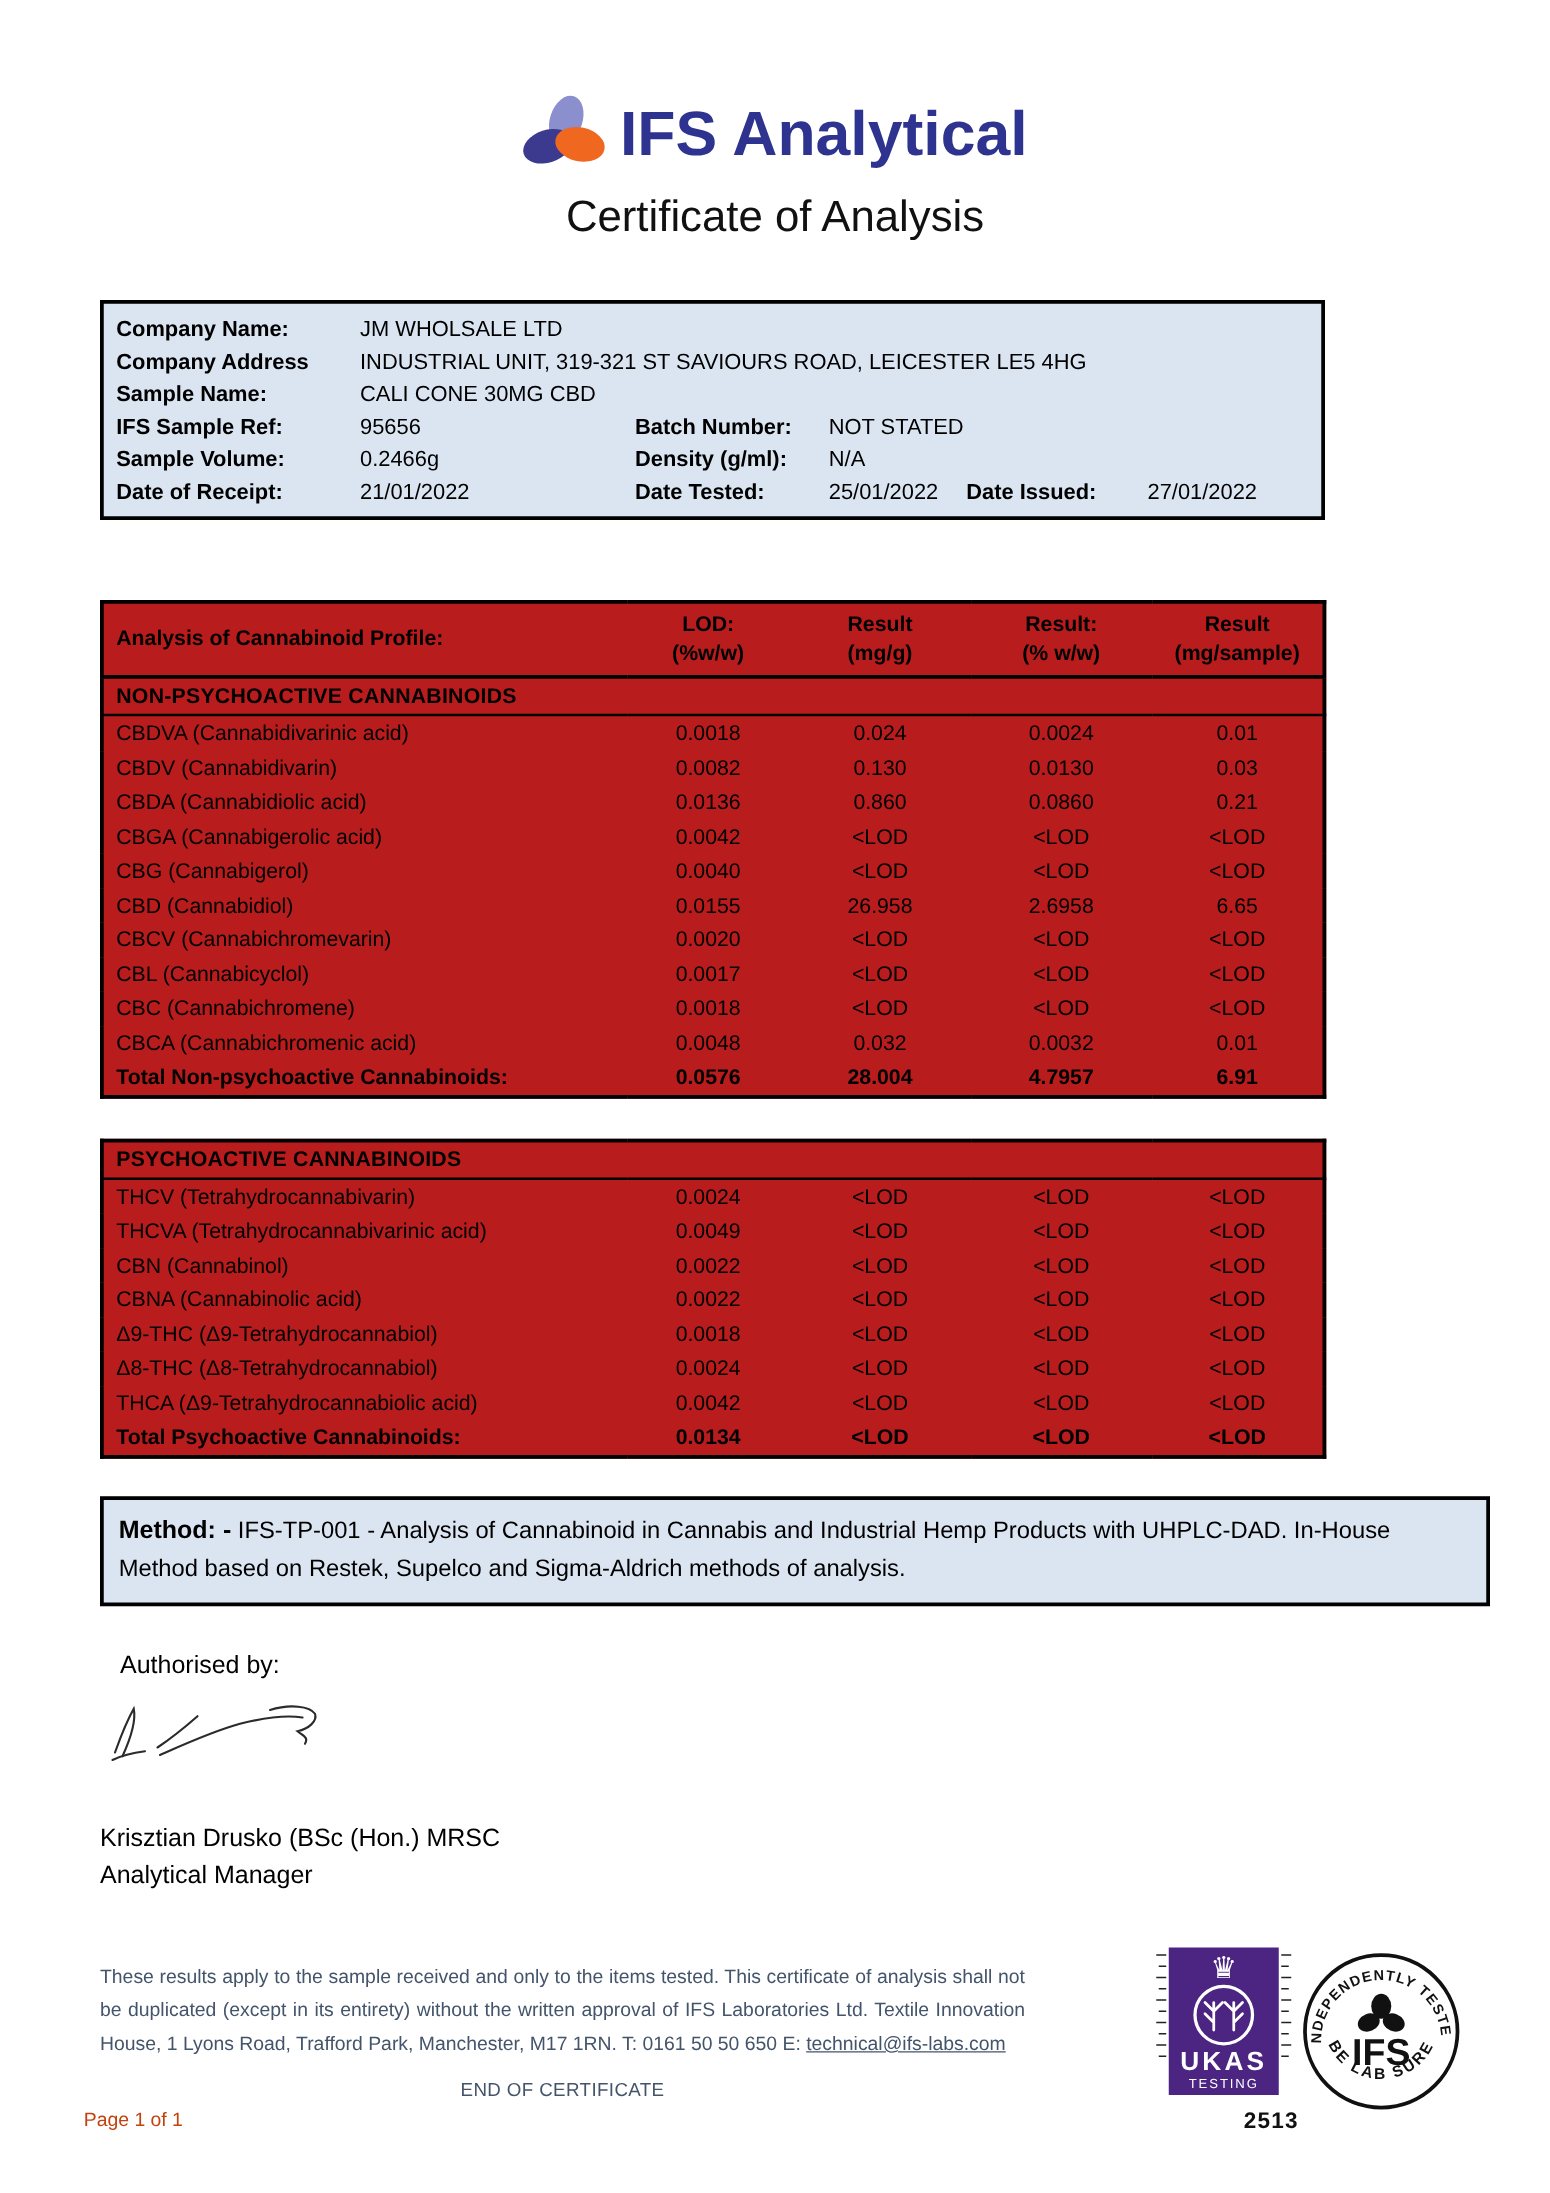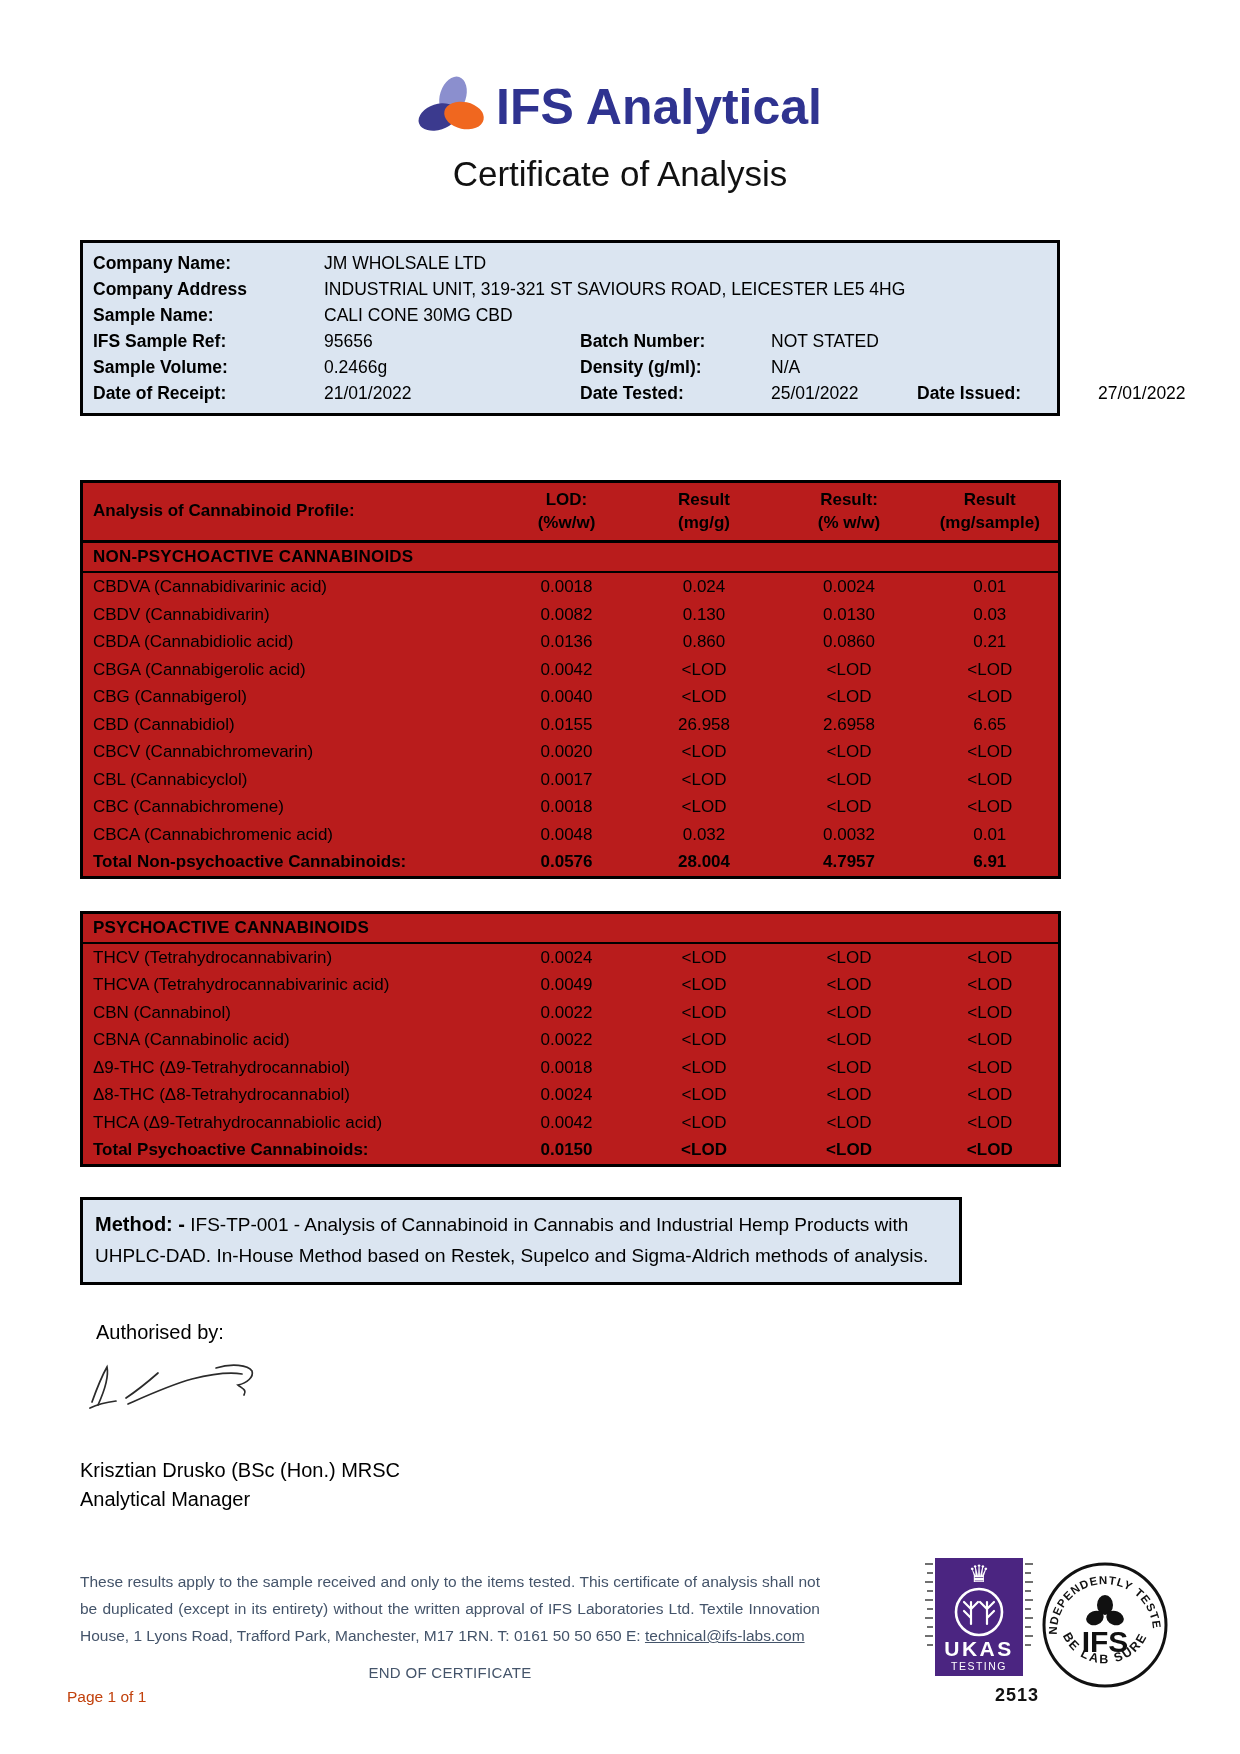--- a/index.html
+++ b/index.html
@@ -19,21 +19,21 @@
   .blob-navy   { width:40px; height:26px; left:0;  top:28px; background:#3b3a8e; transform:rotate(-18deg); }
   .blob-orange { width:40px; height:27px; left:26px; top:26px; background:#f0671f; transform:rotate(12deg); }
   .logo-word { font-size:50px; font-weight:bold; color:#2f3390; letter-spacing:0px; }
   .cert-title { text-align:center; font-size:35px; color:#111; margin-top:16px; font-weight:400; }
 
   
   .info-box {
     margin-top:46px; width:980px; background:#dbe5f1;
     border:3px solid #000; padding:7px 0 7px 10px; font-size:17.5px;
   }
-  .info-row { display:grid; grid-template-columns:195px 220px 155px 110px 145px 1fr; line-height:26px;gap:36px; }
+  .info-row { display:grid; grid-template-columns:195px 220px 155px 110px 145px 1fr; line-height:26px; }
   .info-row .lab { font-weight:bold; }
   .info-row .wide { grid-column:2 / -1; }
 
   
   table.analysis {
     margin-top:64px; width:980px; border-collapse:collapse;
     background:#b91c1c; border:3px solid #000; table-layout:fixed;
   }
   table.analysis.second { margin-top:32px; }
   col.c-name { width:420px; } col.c-lod { width:130px; }
@@ -46,21 +46,21 @@
     border-bottom:2px solid #000; letter-spacing:0.2px;
   }
   table.analysis td { font-size:17px; }
   table.analysis tr.data-row td { padding:4px 0 3.5px 0; }
   tr.data-row td.name-cell { padding-left:10px !important; }
   tr.data-row td.num-cell { text-align:center; }
   tr.bold-row td { font-weight:bold; }
 
   
   .method-box {
-    margin-top:30px; width:882px; background:#dbe5f1; border:3px solid #000;
+    margin-top:30px; width:1112px; background:#dbe5f1; border:3px solid #000;
     padding:9px 12px 11px 12px; font-size:19px; line-height:31px;
   }
   .method-label { font-weight:bold; font-size:20px; }
 
   
   .auth-label { margin-top:36px; font-size:20px;margin-left:16px; }
   .sig { margin:10px 0 0 4px; }
   .sig-name { margin-top:34px; font-size:20px; line-height:29px; }
 
   
@@ -302,21 +302,21 @@
           </tr>
           <tr class="data-row">
             <td class="name-cell">THCA (Δ9-Tetrahydrocannabiolic acid)</td>
             <td class="num-cell">0.0042</td>
             <td class="num-cell">&lt;LOD</td>
             <td class="num-cell">&lt;LOD</td>
             <td class="num-cell">&lt;LOD</td>
           </tr>
           <tr class="data-row bold-row">
             <td class="name-cell">Total Psychoactive Cannabinoids:</td>
-            <td class="num-cell">0.0150</td>
+            <td class="num-cell">0.0134</td>
             <td class="num-cell">&lt;LOD</td>
             <td class="num-cell">&lt;LOD</td>
             <td class="num-cell">&lt;LOD</td>
           </tr>
         </tbody>
     </table>
 
     <div class="method-box">
       <span class="method-label">Method: -</span><span> IFS-TP-001 - Analysis of Cannabinoid in Cannabis and Industrial Hemp Products with UHPLC-DAD. In-House Method based on Restek, Supelco and Sigma-Aldrich methods of analysis.</span>
     </div>

